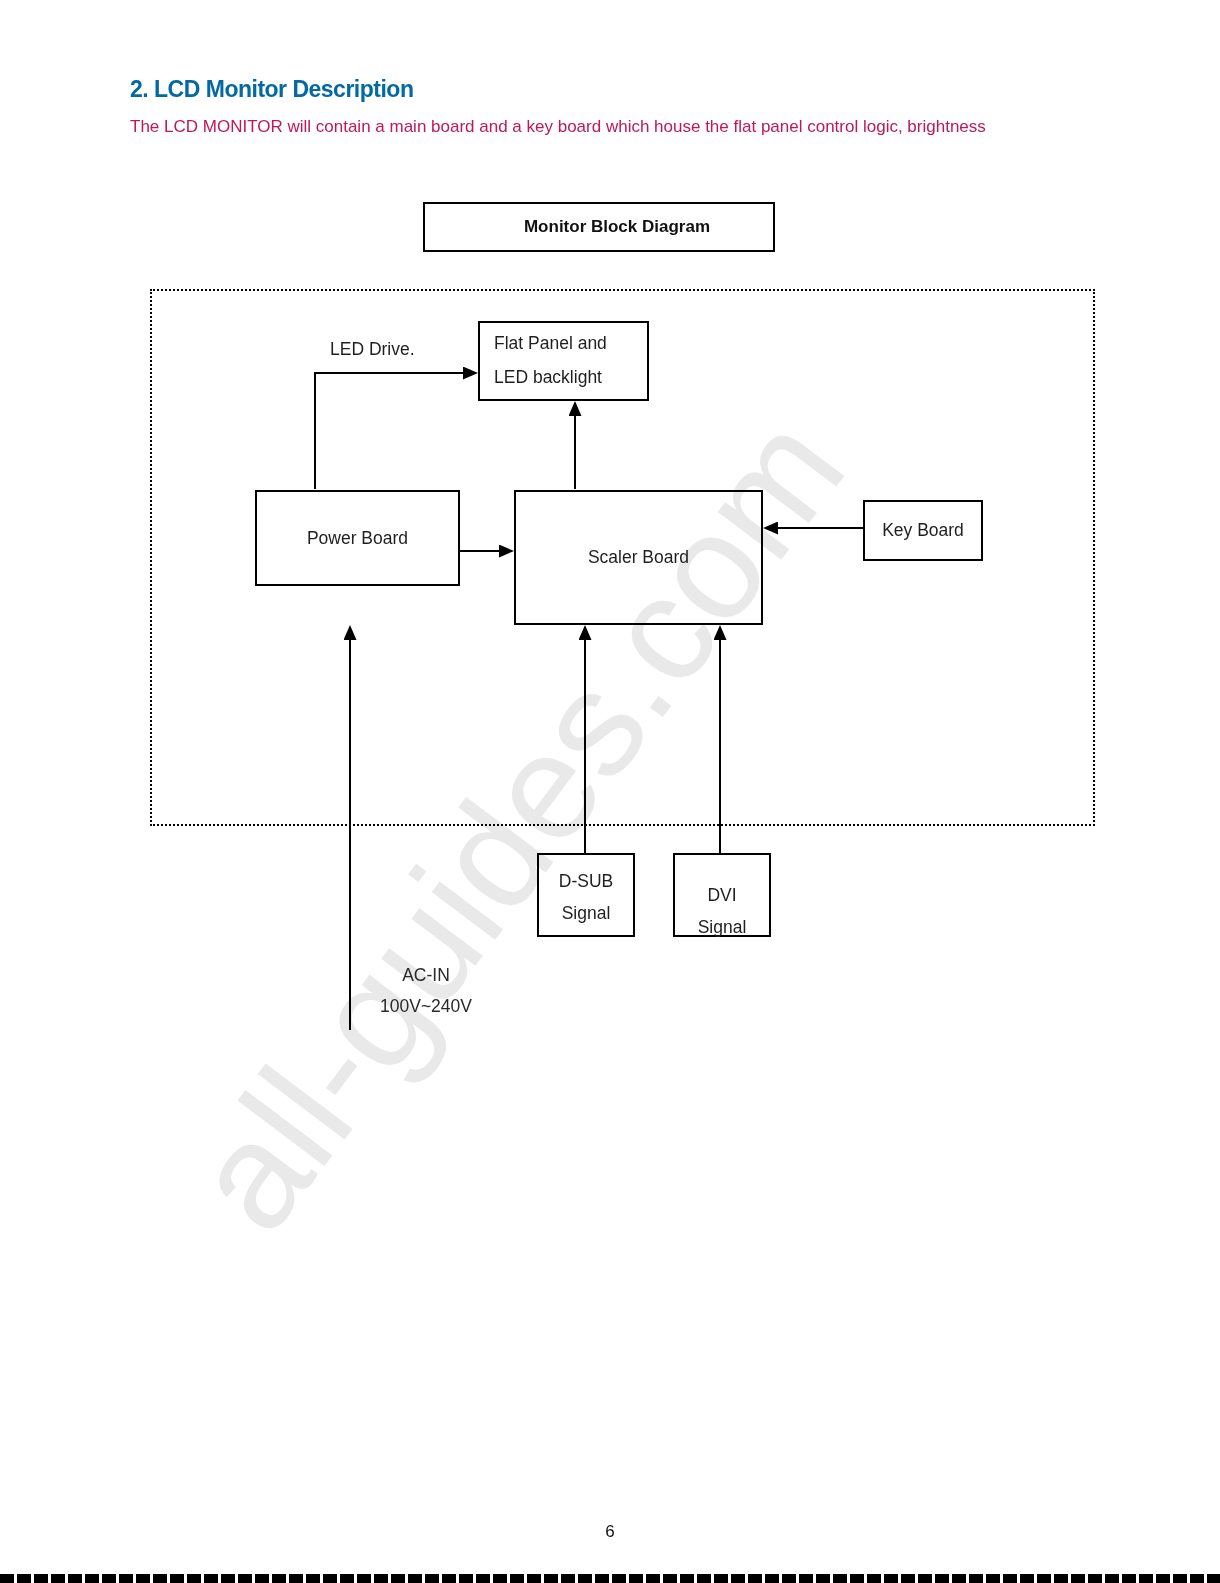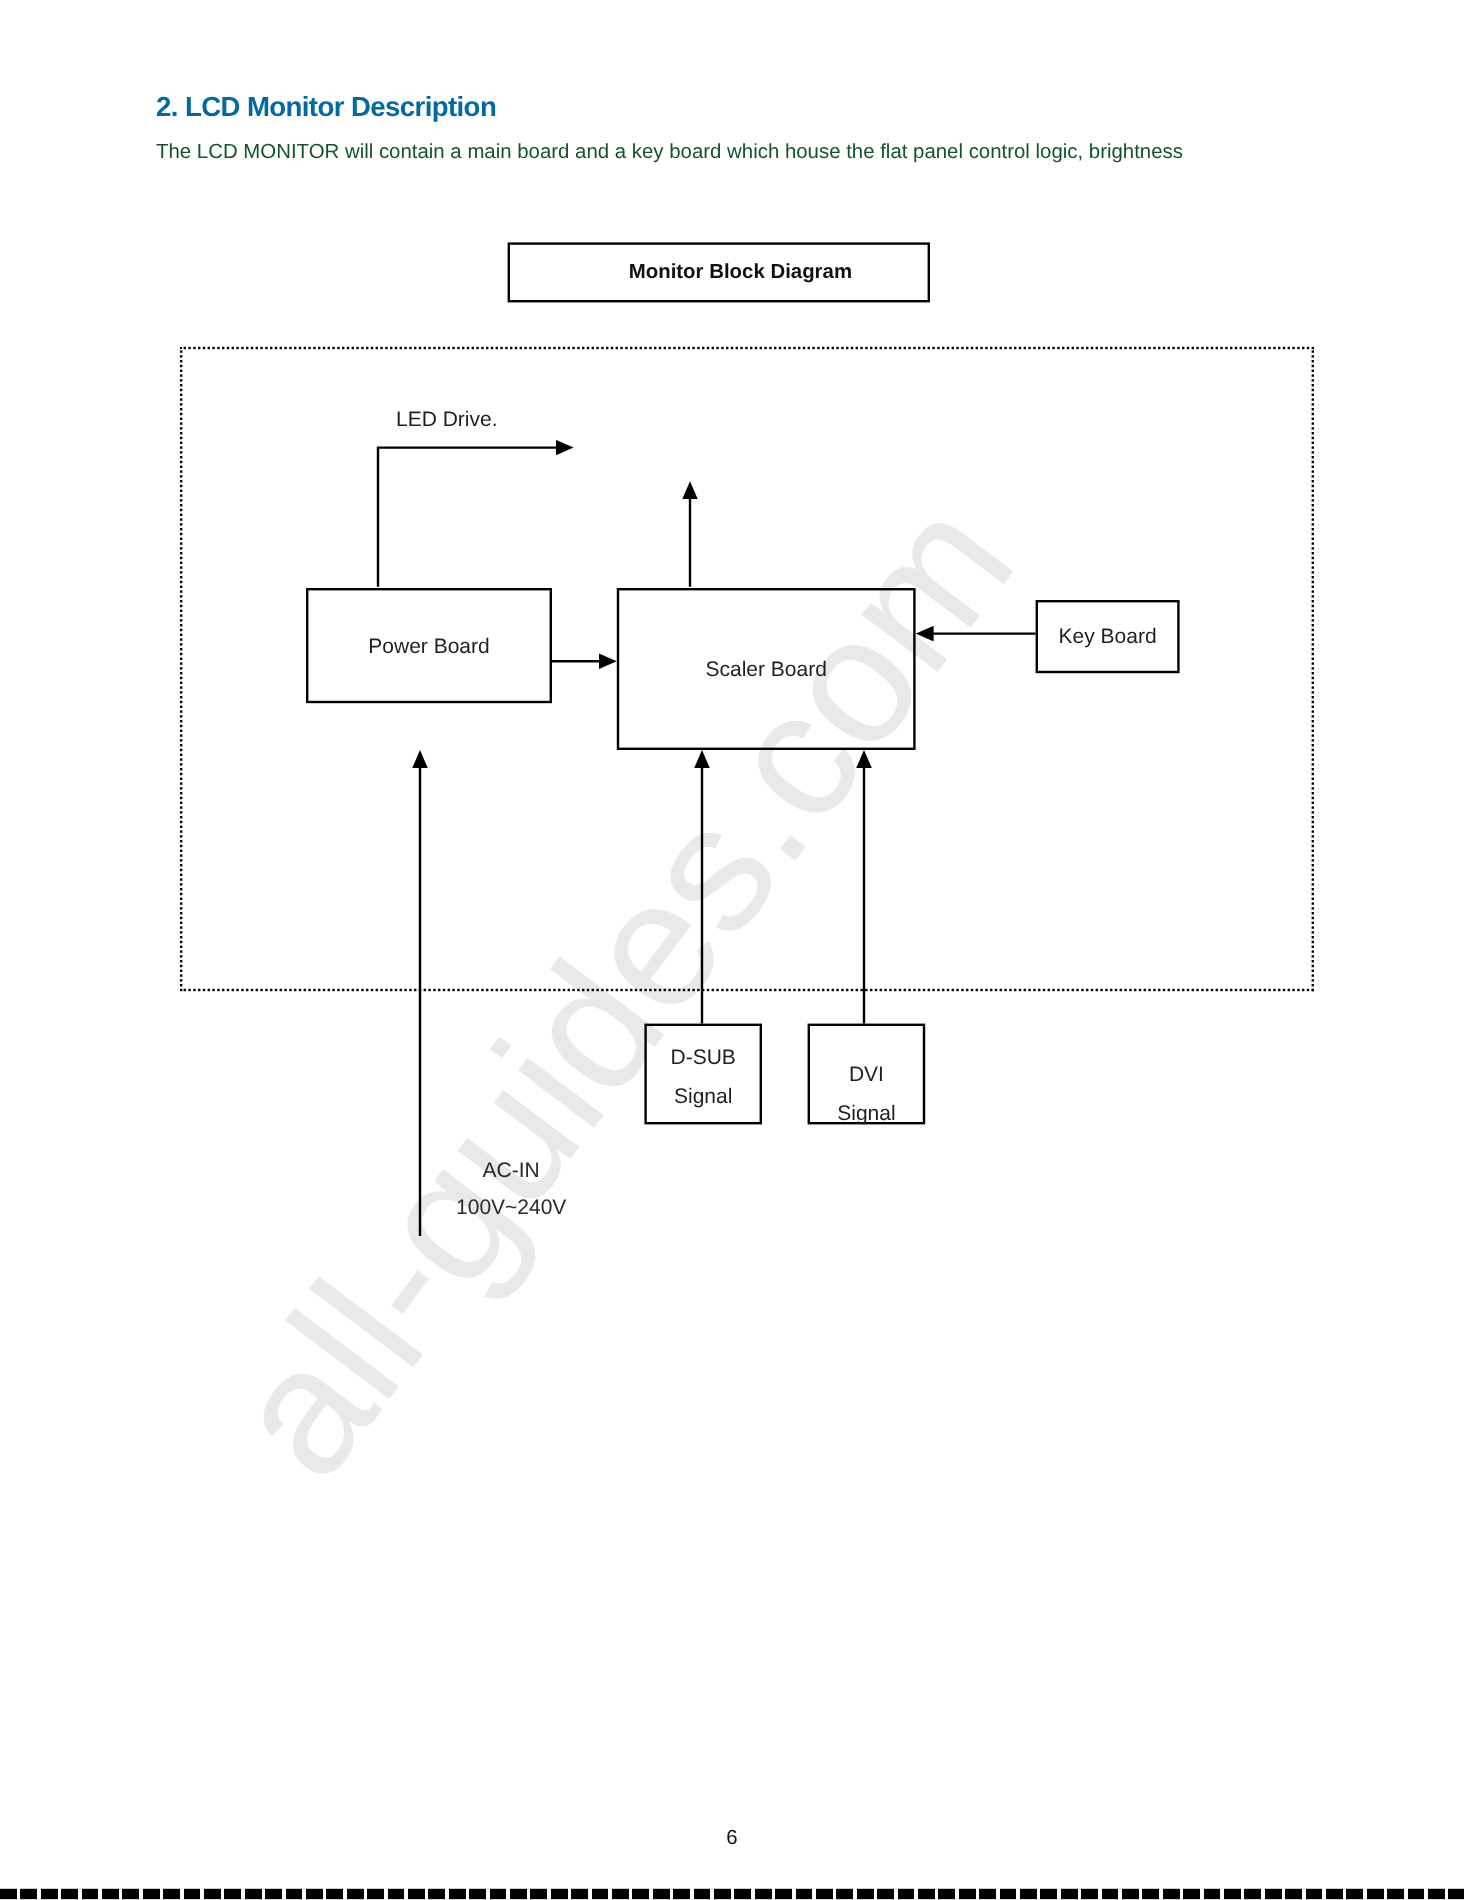--- a/index.html
+++ b/index.html
@@ -15,21 +15,21 @@
     transform:rotate(-53deg); user-select:none;
   }
 
   
   .section-title {
     position:absolute; left:130px; top:76px; z-index:3;
     font-size:23px; font-weight:bold; letter-spacing:-0.5px; color:#0369a1;text-align:right;
   }
   .paragraph {
     position:absolute; left:130px; top:112px; z-index:3;
-    font-size:17px; line-height:30px; color:#14532d;
+    font-size:17px; line-height:30px; color:#be185d;
   }
   .paragraph div { white-space:nowrap; }
 
   
   .mbd-box {
     position:absolute; left:423px; top:202px; width:352px; height:50px; z-index:3;
     border:2px solid #000; box-sizing:border-box;
     display:flex; align-items:center; justify-content:center;
     font-size:17px; font-weight:bold; color:#111;padding-left:36px;
   }
@@ -97,20 +97,24 @@
     </defs>
     <polyline points="315,489 315,373 465,373" fill="none" stroke="#000" stroke-width="2" marker-end="url(#ah)"></polyline>
     <line x1="575" y1="489" x2="575" y2="414" stroke="#000" stroke-width="2" marker-end="url(#ah)"></line>
     <line x1="460" y1="551" x2="501" y2="551" stroke="#000" stroke-width="2" marker-end="url(#ah)"></line>
     <line x1="863" y1="528" x2="776" y2="528" stroke="#000" stroke-width="2" marker-end="url(#ah)"></line>
     <line x1="585" y1="853" x2="585" y2="638" stroke="#000" stroke-width="2" marker-end="url(#ah)"></line>
     <line x1="720" y1="853" x2="720" y2="638" stroke="#000" stroke-width="2" marker-end="url(#ah)"></line>
     <line x1="350" y1="1030" x2="350" y2="638" stroke="#000" stroke-width="2" marker-end="url(#ah)"></line>
   </svg>
 
+  <div class="blk flat-panel">
+    <div>Flat Panel and</div>
+    <div>LED backlight</div>
+  </div>
 
   <div class="blk center power-board">
     <span>Power Board</span>
   </div>
 
   <div class="blk center scaler-board">
     <span>Scaler Board</span>
   </div>
 
   <div class="blk center key-board">

